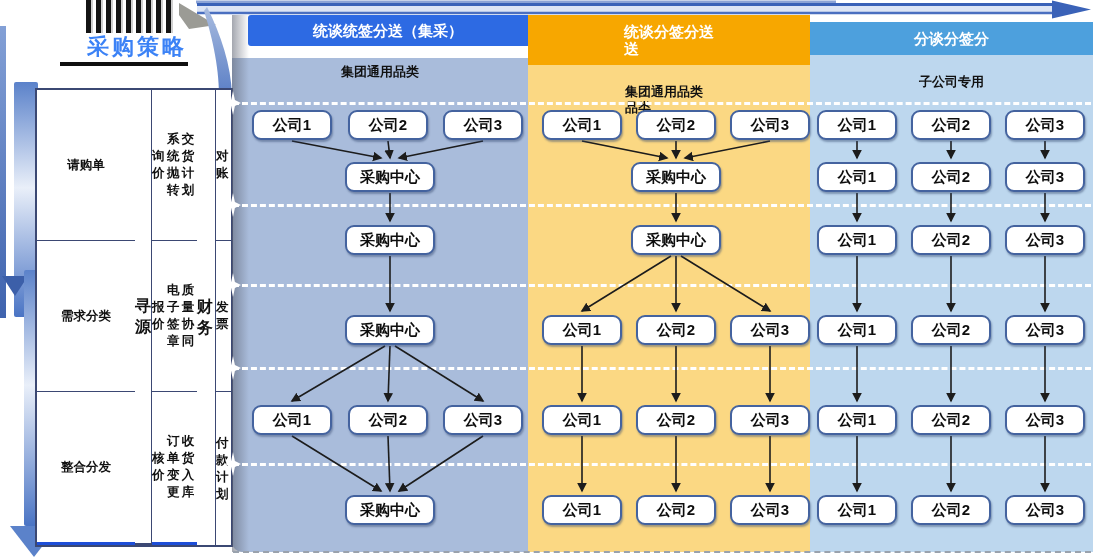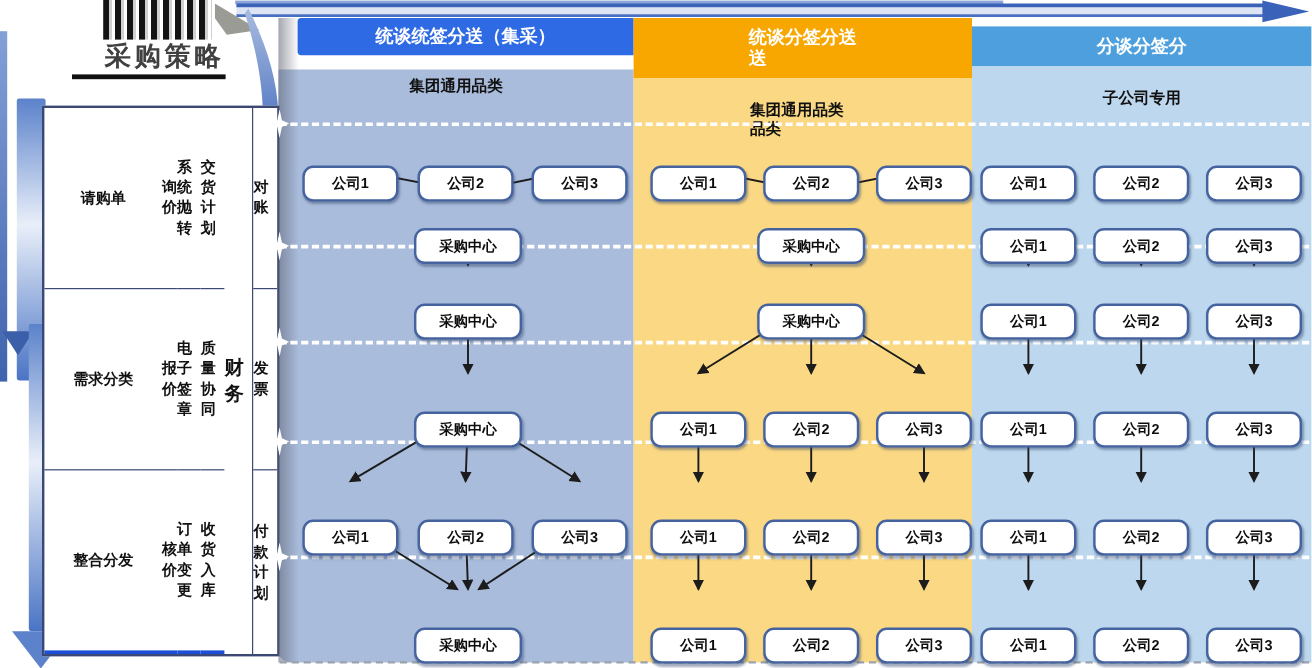--- a/index.html
+++ b/index.html
@@ -4,21 +4,21 @@
 <style>
   html,body{margin:0;padding:0;}
   body{width:1093px;height:557px;position:relative;overflow:hidden;background:#fff;
        font-family:"Liberation Sans","DejaVu Sans",sans-serif;}
   .abs{position:absolute;}
 
   
   #glitch-bars{left:86px;top:0;width:90px;height:33px;z-index:2;
     background:repeating-linear-gradient(90deg,#141414 0 5px,rgba(120,120,120,.35) 5px 7px,transparent 7px 10px);}
   #page-title{left:62px;top:32px;width:150px;text-align:center;font-size:22px;font-weight:900;
-    color:#404040;letter-spacing:3px;z-index:2;}
+    color:#3b82f6;letter-spacing:3px;z-index:2;}
   #title-underline{left:60px;top:62px;width:128px;height:4px;background:#101010;z-index:2;}
 
   
   .panel{position:absolute;z-index:1;}
   .panel-header{position:absolute;color:#fff;font-weight:700;font-size:15px;text-align:center;
     display:flex;align-items:center;justify-content:center;z-index:2;}
   .panel-header span{white-space:pre-line;text-align:left;line-height:17px;}
   .panel-body{position:absolute;}
   .panel-sub{position:absolute;font-size:13px;font-weight:700;color:#111;z-index:4;white-space:pre-line;line-height:16px;}
 
@@ -35,21 +35,21 @@
 
   
   .dash{position:absolute;left:233px;width:858px;height:0;border-top:3px dashed #fff;z-index:3;}
   #bottom-dash{position:absolute;left:233px;top:551px;width:858px;height:0;border-top:2px dashed #9aa2ad;z-index:3;}
   .diamond{position:absolute;left:225px;width:16px;height:24px;background:#fff;z-index:6;
     clip-path:polygon(50% 0,62% 38%,100% 50%,62% 62%,50% 100%,38% 62%,0 50%,38% 38%);}
 
   
   .fbox{position:absolute;width:80px;height:30px;background:#fff;border:2px solid #44639f;border-radius:9px;
     box-sizing:border-box;display:flex;align-items:center;justify-content:center;
-    font-size:12px;font-weight:700;color:#0d0d0d;z-index:5;box-shadow:1px 2px 2px rgba(50,70,110,.45);margin-top:28px;}
+    font-size:15px;font-weight:700;color:#0d0d0d;z-index:5;box-shadow:1px 2px 2px rgba(50,70,110,.45);}
   .fbox.center{width:90px;}
 
   #arrow-layer{left:0;top:0;z-index:4;pointer-events:none;}
   #left-shadow{left:232px;top:15px;width:17px;height:537px;z-index:2;
     background:linear-gradient(90deg,rgba(90,95,110,.55),rgba(90,95,110,0));}
 </style>
 </head>
 <body>
 
 <svg class="abs" id="top-arrow" width="1093" height="20" style="left:0;top:0;z-index:1">
@@ -90,20 +90,21 @@
 </svg>
 
 <div class="abs" id="glitch-bars"></div>
 <div class="abs" id="page-title">采购策略</div>
 <div class="abs" id="title-underline"></div>
 
 <div class="abs" id="process-table">
     <div class="titem">请购单</div>
     <div class="titem">需求分类</div>
     <div class="titem gend">整合分发</div>
+    <div class="tgroup">寻源</div>
     <div class="titem">询价</div>
     <div class="titem">报价</div>
     <div class="titem gend">核价</div>
     <div class="titem">系统抛转</div>
     <div class="titem">电子签章</div>
     <div class="titem gend">订单变更</div>
     <div class="titem">交货计划</div>
     <div class="titem">质量协同</div>
     <div class="titem gend">收货入库</div>
     <div class="tgroup last">财务</div>

